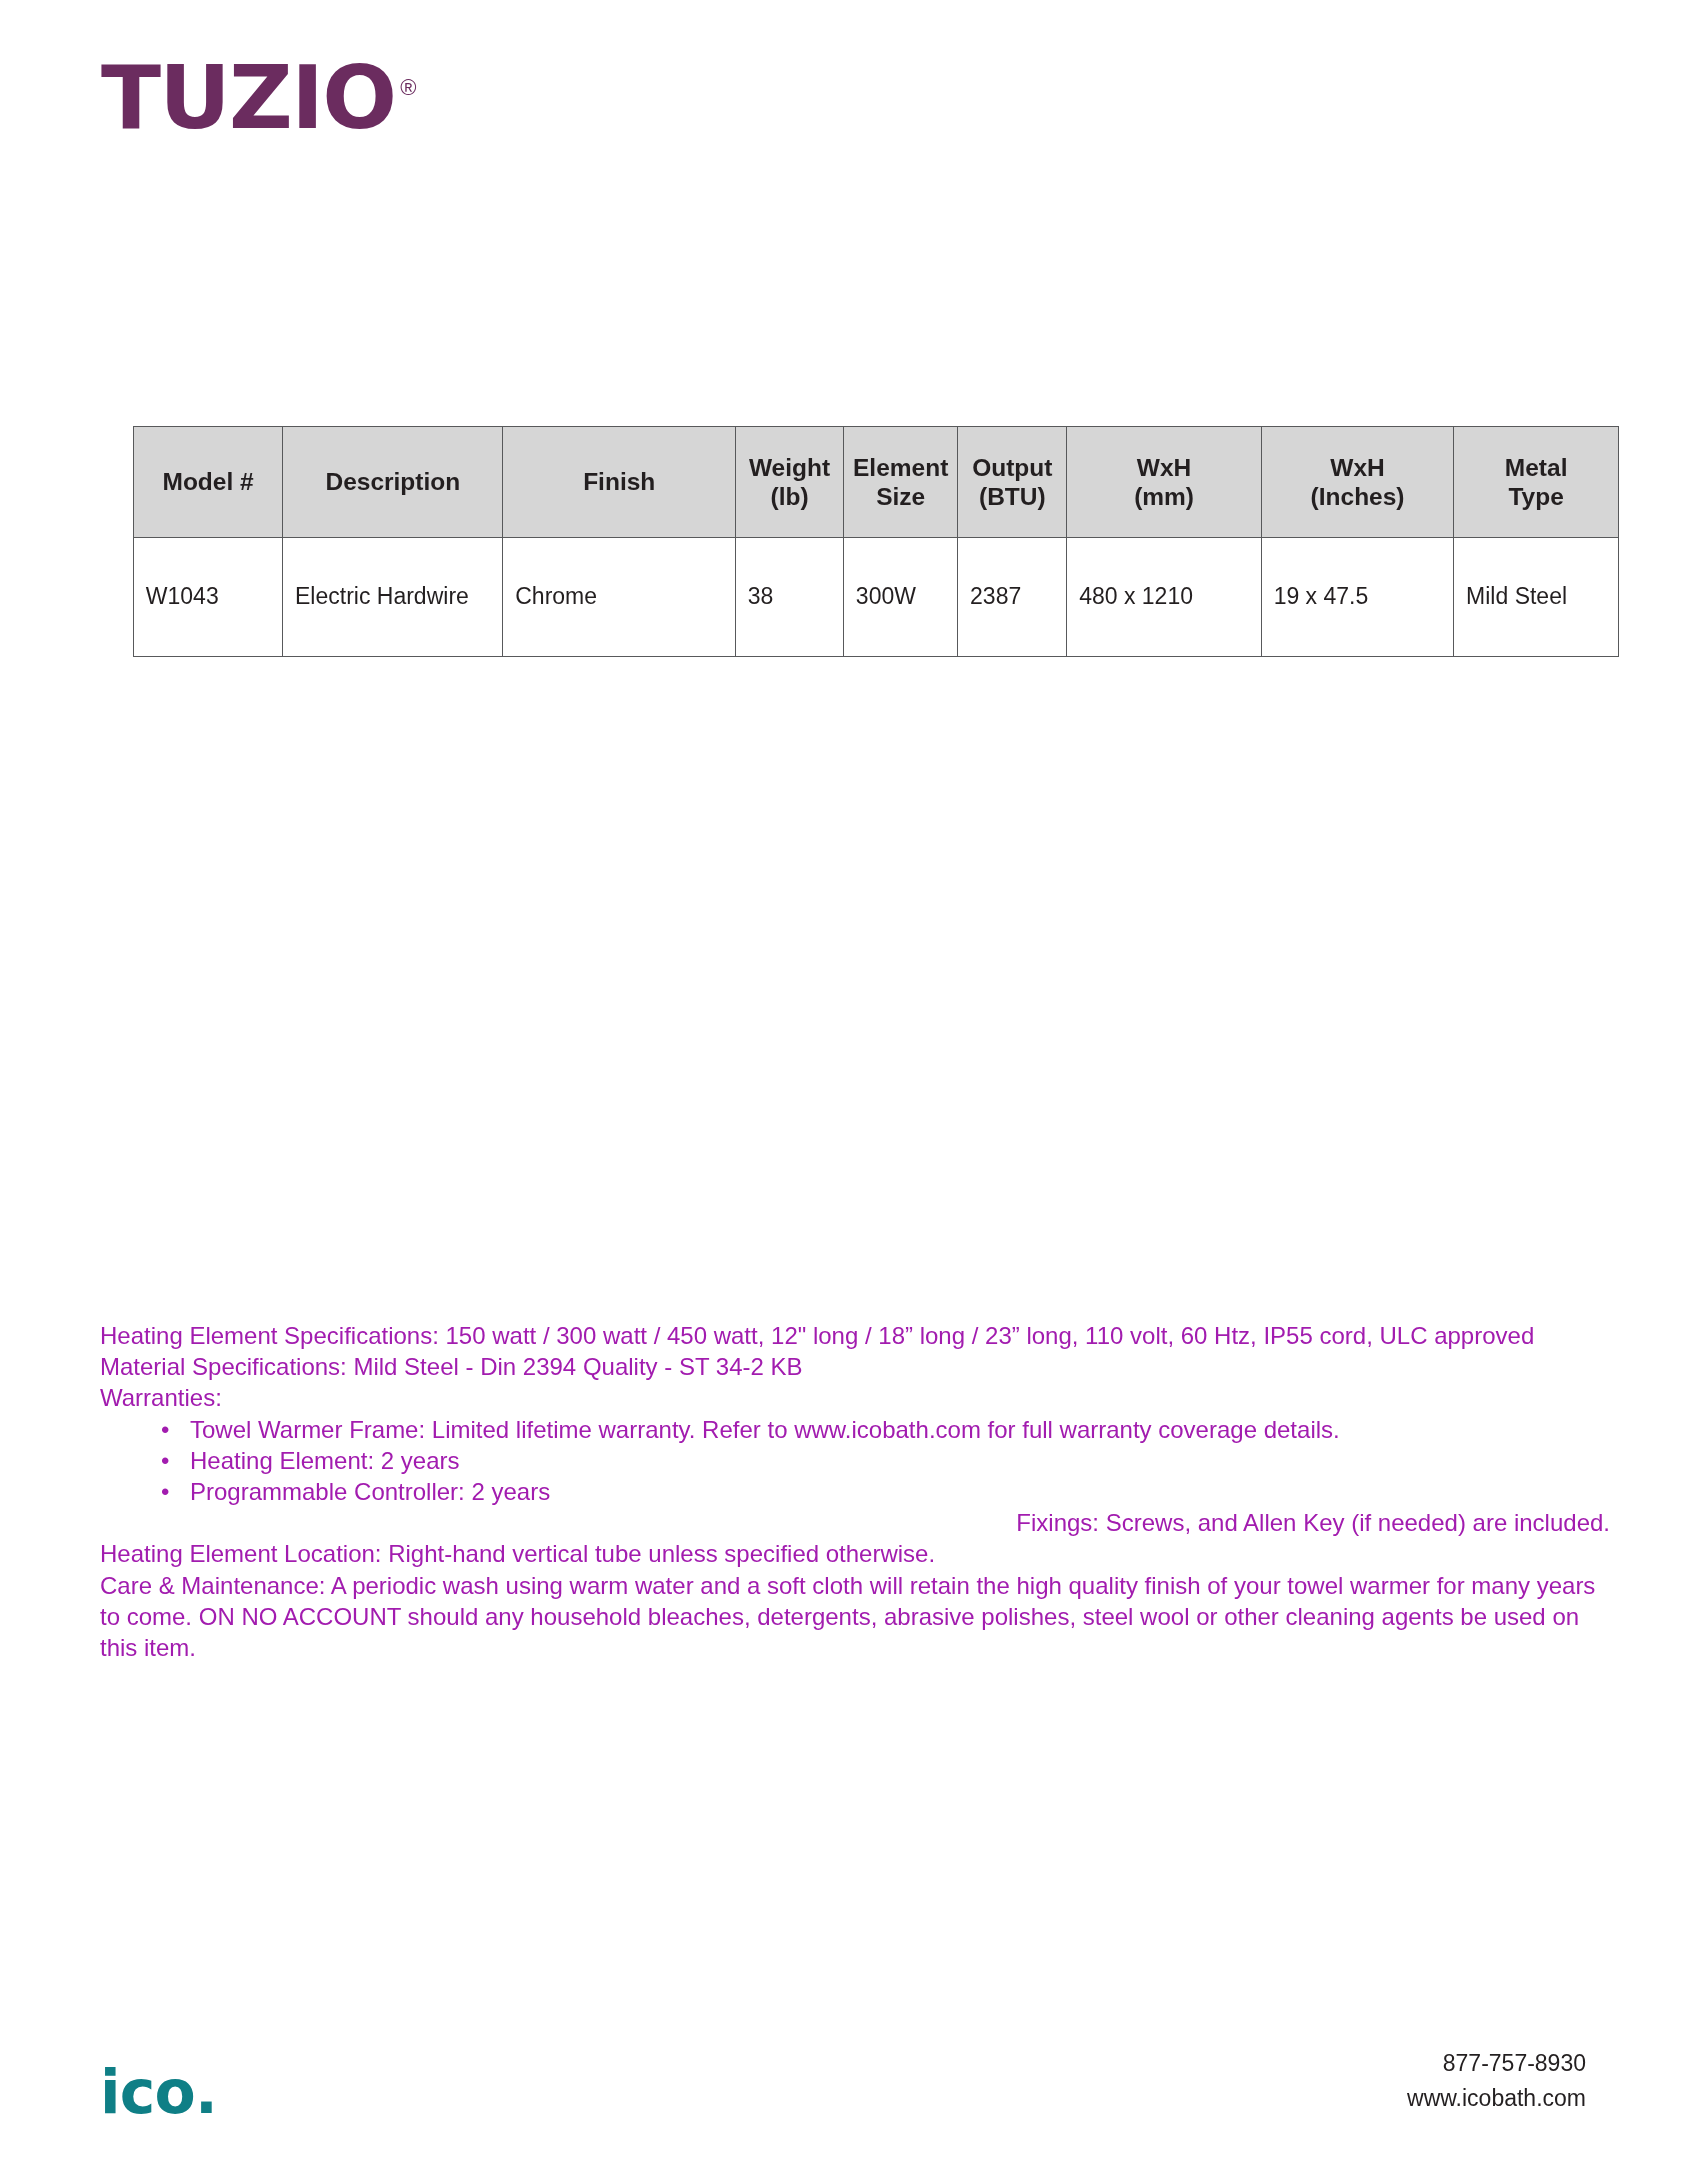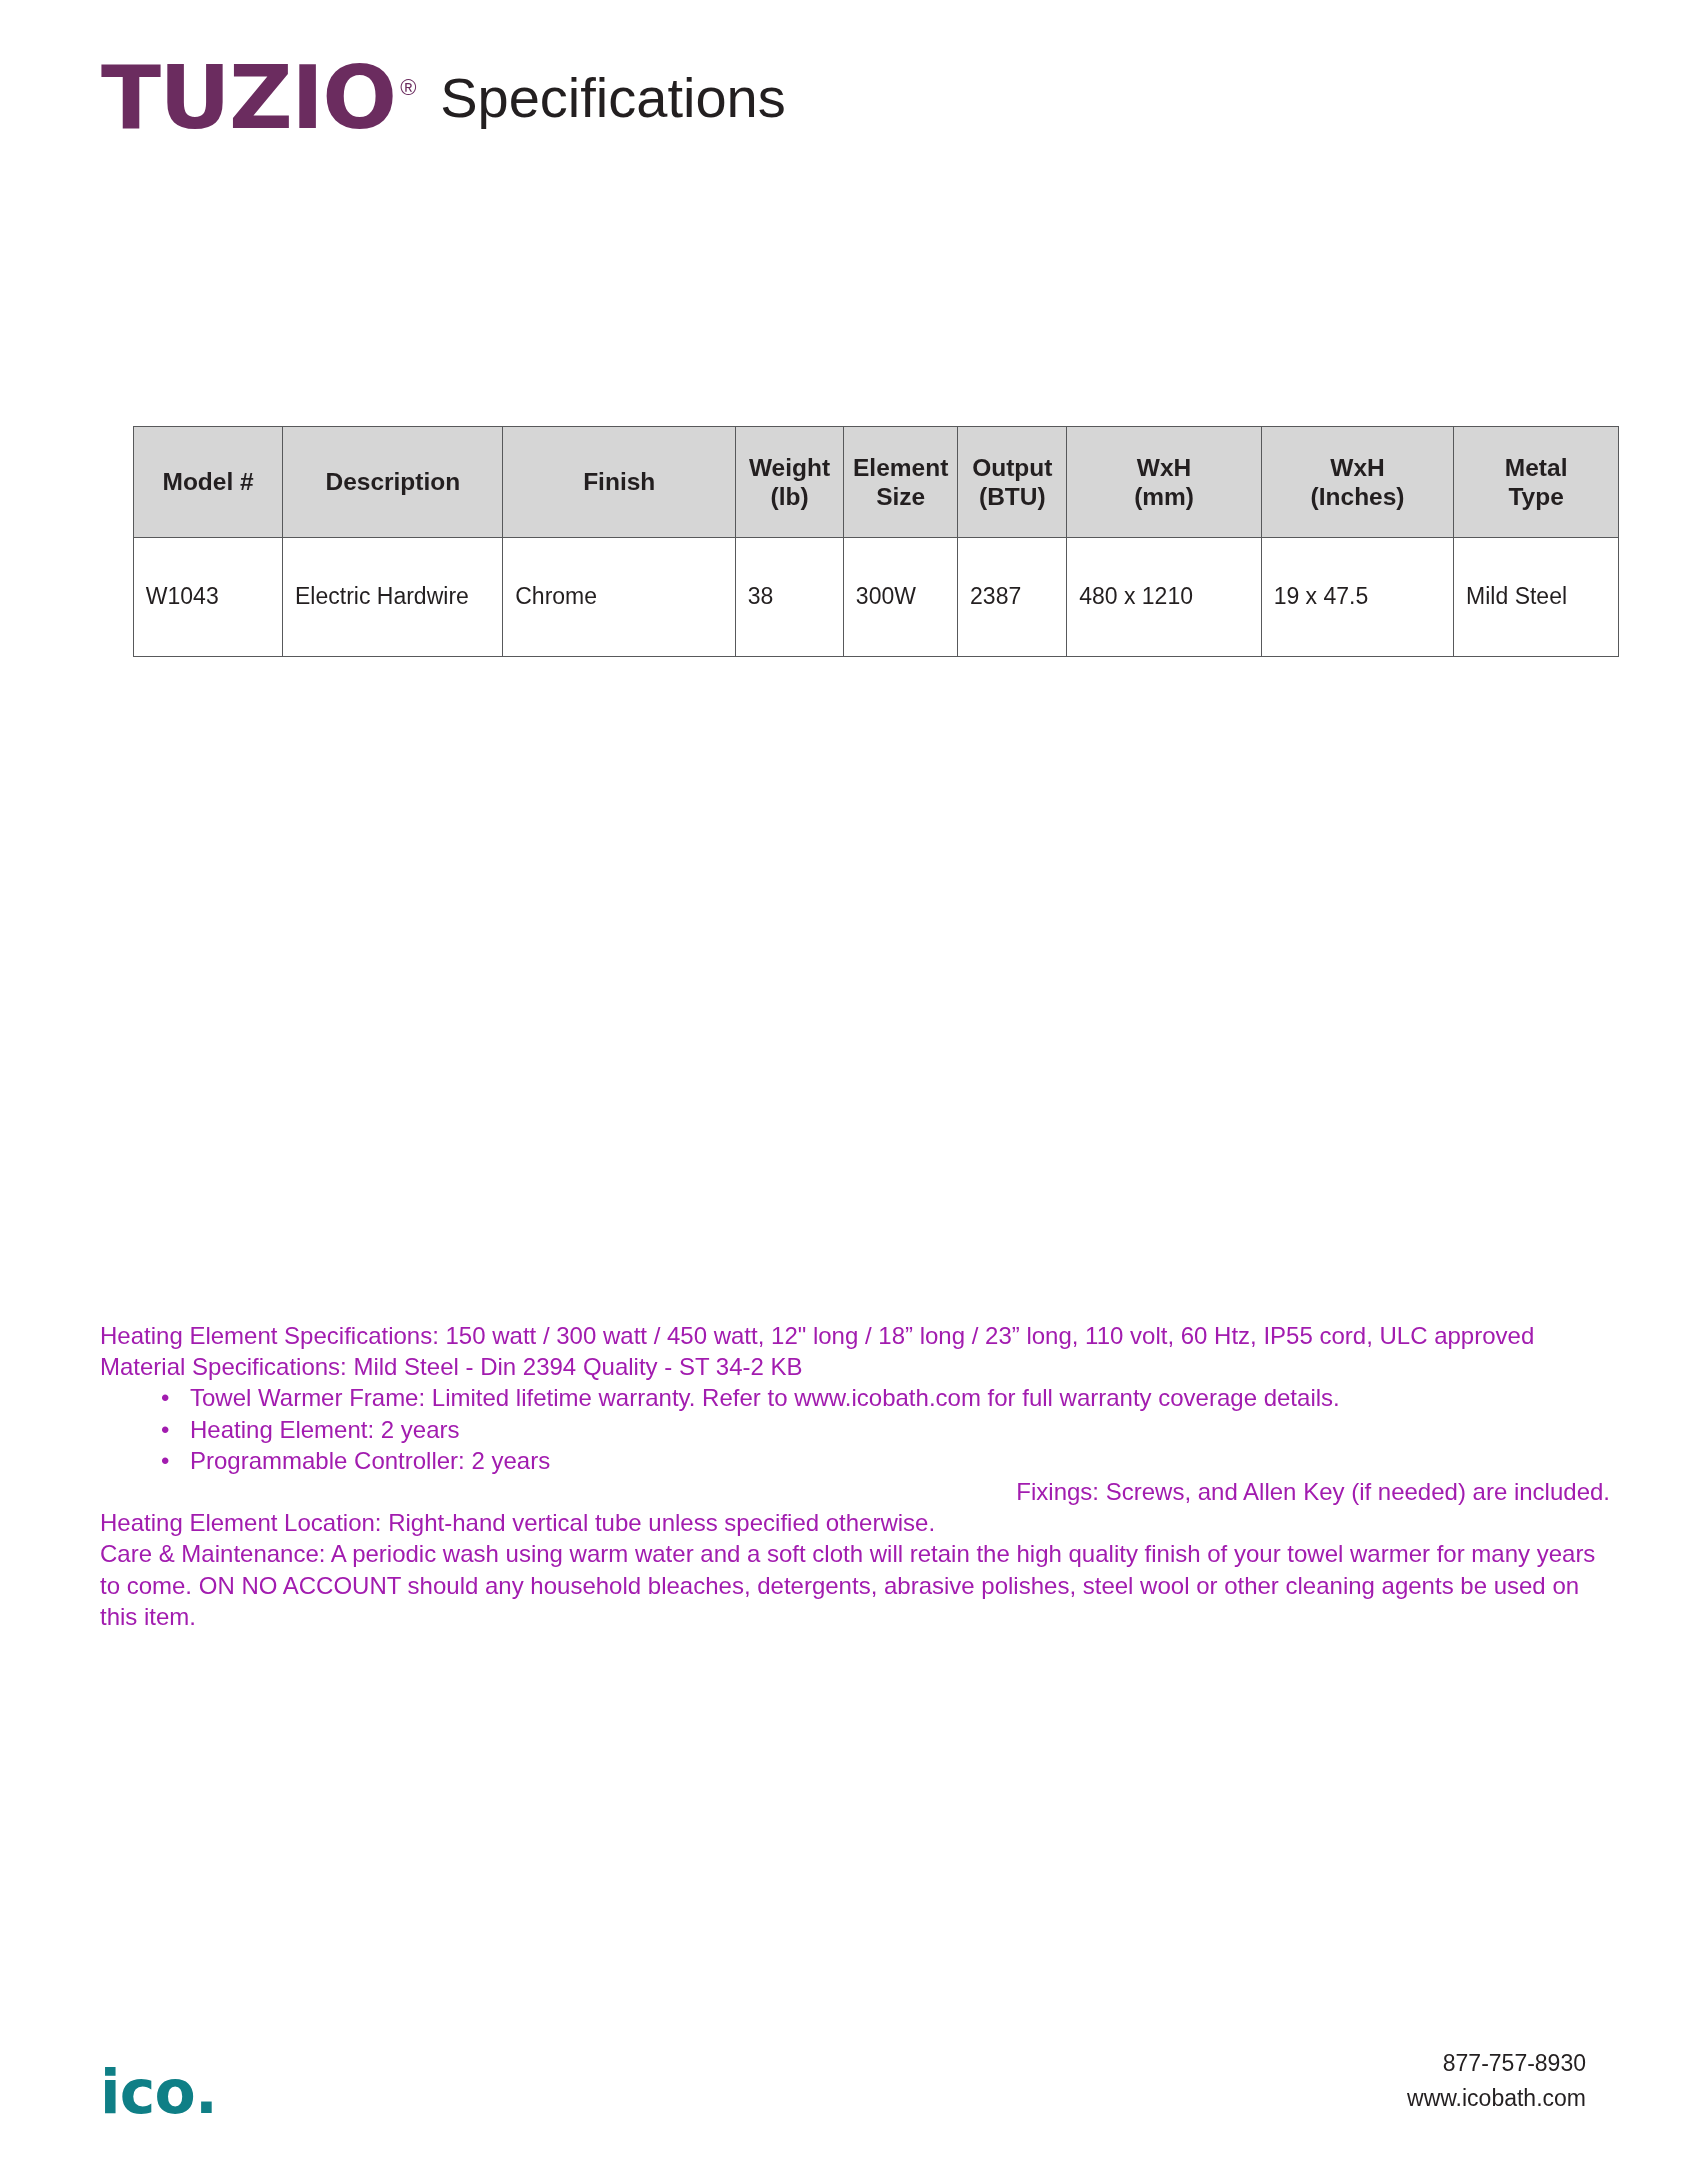--- a/index.html
+++ b/index.html
@@ -163,21 +163,20 @@
 </head>
 <body>
 
 <div class="page">
 
   <div class="header">
     <div class="brand-logo">
       <span class="brand-wordmark">TUZIO</span>
       <span class="brand-reg">®</span>
     </div>
-    <div class="doc-title">Specifications</div>
   </div>
 
   <div class="spec-table-wrap">
     <table class="spec">
       <colgroup>
         <col class="col-model">
         <col class="col-desc">
         <col class="col-finish">
         <col class="col-weight">
         <col class="col-element">
@@ -235,20 +234,21 @@
           <td>19 x 47.5</td>
           <td>Mild Steel</td>
         </tr>
       </tbody>
     </table>
   </div>
 
   <div class="body-text">
     <p>Heating Element Specifications: 150 watt / 300 watt / 450 watt, 12" long / 18” long / 23” long, 110 volt, 60 Htz, IP55 cord, ULC approved</p>
     <p>Material Specifications: Mild Steel - Din 2394 Quality - ST 34-2 KB</p>
+    <p>Warranties:</p>
     <ul class="warranty-list">
       <li>Towel Warmer Frame: Limited lifetime warranty. Refer to www.icobath.com for full warranty coverage details.</li>
       <li>Heating Element: 2 years</li>
       <li>Programmable Controller: 2 years</li>
     </ul>
     <p class="para-block">Fixings: Screws, and Allen Key (if needed) are included.</p>
     <p>Heating Element Location: Right-hand vertical tube unless specified otherwise.</p>
     <p>Care &amp; Maintenance: A periodic wash using warm water and a soft cloth will retain the high quality finish of your towel warmer for many years to come. ON NO ACCOUNT should any household bleaches, detergents, abrasive polishes, steel wool or other cleaning agents be used on this item.</p>
   </div>
 

